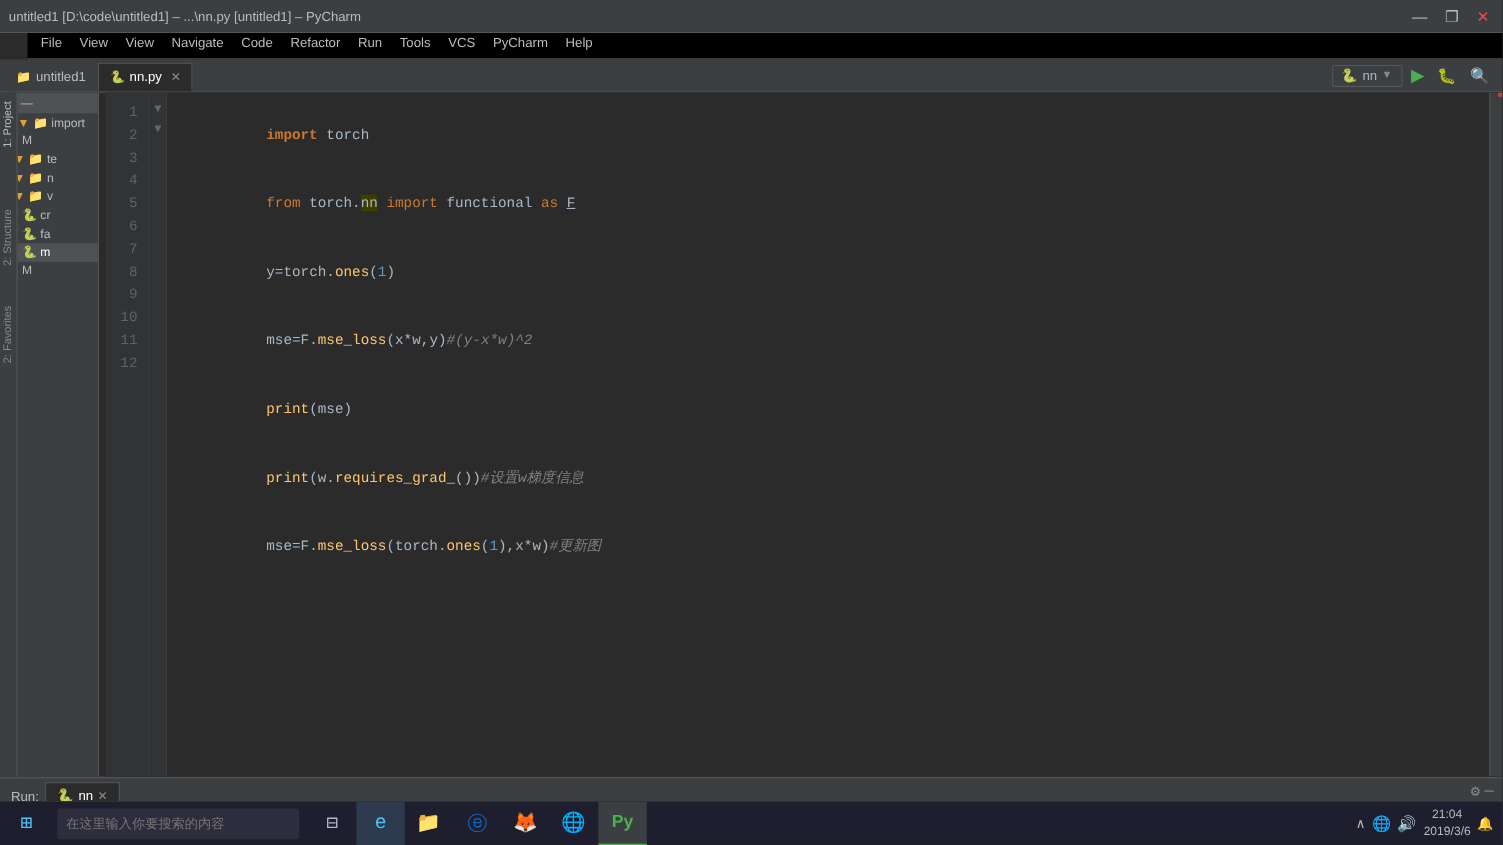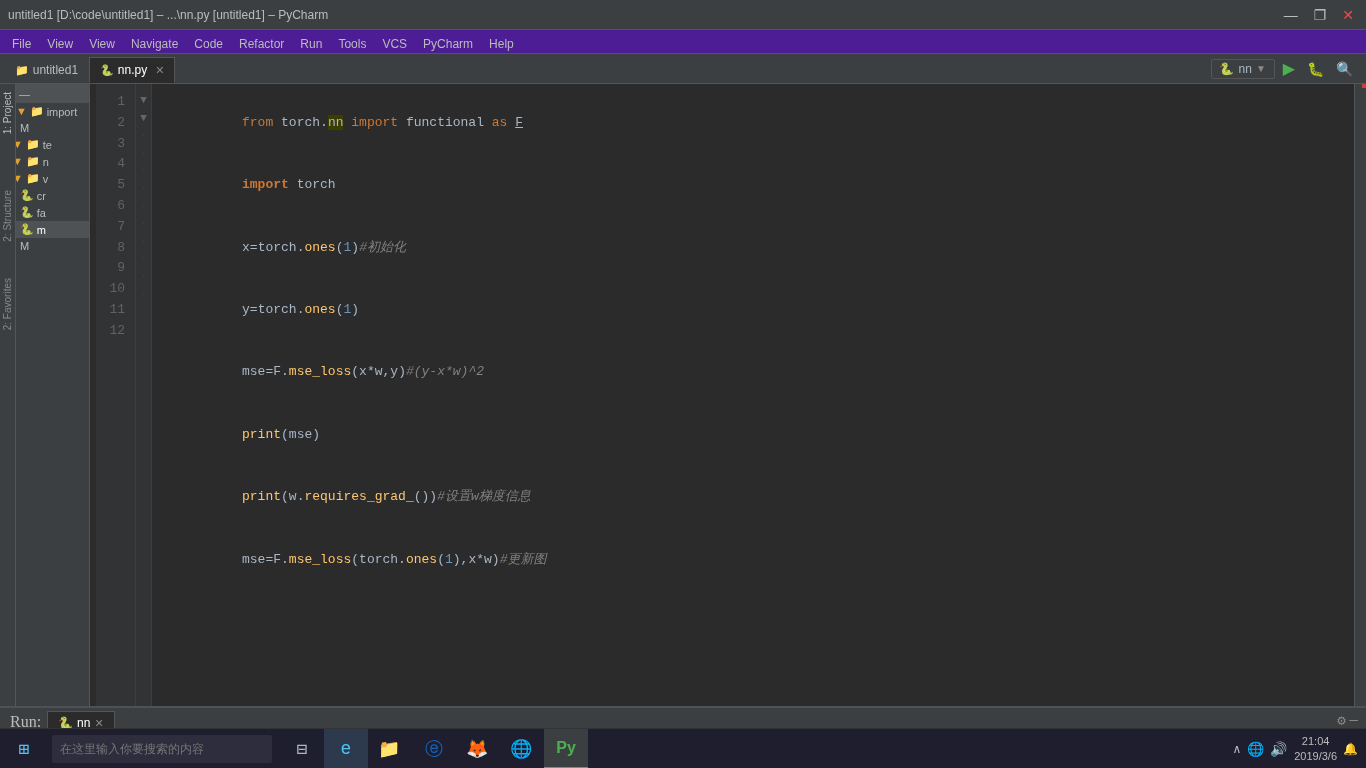--- a/index.html
+++ b/index.html
@@ -13,26 +13,27 @@
       align-items: center;
       justify-content: space-between;
       padding: 0 8px;
       border-bottom: 1px solid #555;
     }
     #titlebar-controls { display: flex; gap: 8px; }
     .title-btn { color: #bbb; font-size: 14px; cursor: pointer; padding: 0 4px; font-family: 'Segoe UI', sans-serif; }
 
     
     #menubar {
-      background: #4c1d95;
+      background: #000000;
       height: 24px;
       display: flex;
-      align-items: flex-end;
+      align-items: flex-start;
       padding: 0 4px;
       border-bottom: 1px solid #555;
+      margin-left: 25px;
     }
     .menu-item { color: #bbb; font-size: 12px; padding: 2px 8px; cursor: pointer; font-family: 'Segoe UI', sans-serif; }
 
     
     #tabbar {
       background: #3c3f41;
       height: 30px;
       display: flex;
       align-items: flex-end;
       padding-left: 4px;
@@ -389,27 +390,24 @@
         <div style="text-align:center; color:#3c3f41;">·</div>
         <div style="text-align:center; color:#3c3f41;">·</div>
         <div style="text-align:center; color:#3c3f41;">·</div>
         <div style="text-align:center; color:#3c3f41;">·</div>
         <div style="text-align:center; color:#3c3f41;">·</div>
         <div style="text-align:center; color:#3c3f41;">·</div>
       </div>
 
       <div id="code-lines">
         <div class="code-line">
+          <span class="kw">import</span><span> </span><span class="module">torch</span>
+        </div>
+        <div class="code-line">
           <span class="kw2">from</span><span> </span><span class="module">torch</span><span>.</span><span style="background:#3d3d00; color:#a9b7c6;">nn</span><span> </span><span class="kw2">import</span><span> </span><span class="module">functional</span><span> </span><span class="as-kw">as</span><span> </span><span style="color:#a9b7c6; text-decoration:underline;">F</span>
-        </div>
-        <div class="code-line">
-          <span class="kw">import</span><span> </span><span class="module">torch</span>
-        </div>
-        <div class="code-line">
-          <span class="var">x</span><span class="op">=</span><span class="module">torch</span><span>.</span><span class="func-call">ones</span><span>(</span><span class="num">1</span><span>)</span><span class="chinese-comment">#初始化</span>
         </div>
         <div class="code-line">
           <span class="var">y</span><span class="op">=</span><span class="module">torch</span><span>.</span><span class="func-call">ones</span><span>(</span><span class="num">1</span><span>)</span>
         </div>
         <div class="code-line">
           <span class="var">mse</span><span class="op">=</span><span style="color:#a9b7c6;">F</span><span>.</span><span class="func-call">mse_loss</span><span>(</span><span class="var">x</span><span class="op">*</span><span class="var">w</span><span>,</span><span class="var">y</span><span>)</span><span class="chinese-comment">#(y-x*w)^2</span>
         </div>
         <div class="code-line">
           <span class="func-call">print</span><span>(</span><span class="var">mse</span><span>)</span>
         </div>
@@ -425,21 +423,21 @@
       <div id="right-gutter" style="width:12px; background:#3c3f41; position:absolute; right:0; top:0; bottom:0; border-left:1px solid #555;">
         <div style="position:absolute; top:0; right:0; width:4px; height:4px; background:#cc4040;"></div>
       </div>
     </div>
   </div>
 </div>
 
 <div id="run-panel" style="height:210px; background:#2b2b2b; border-top:2px solid #4e5254; display:flex; flex-direction:column;">
 
   <div id="run-tabs" style="background:#3c3f41; height:28px; display:flex; align-items:flex-end; padding-left:4px; border-bottom:1px solid #555; position:relative;">
-    <span style="color:#bbb; font-size:16px; padding:4px 6px; font-family:Liberation Serif, serif;">Run:</span>
+    <span style="color:#bbb; font-size:12px; padding:4px 6px; font-family:Liberation Sans, sans-serif;">Run:</span>
     <div class="run-tab active" style="display:flex; align-items:center; padding:3px 10px; font-size:12px; gap:4px; background:#2b2b2b; border:1px solid #555; border-bottom:1px solid #2b2b2b; font-family:'Segoe UI',sans-serif;">
       <span style="color:#4CAF50;">🐍</span>
       <span>nn</span>
       <span style="color:#888; font-size:11px; cursor:pointer;">✕</span>
     </div>
     <div style="position:absolute; right:8px; top:4px; display:flex; gap:4px;">
       <span style="color:#888; font-size:14px; cursor:pointer;">⚙</span>
       <span style="color:#888; font-size:14px; cursor:pointer;">—</span>
     </div>
   </div>

